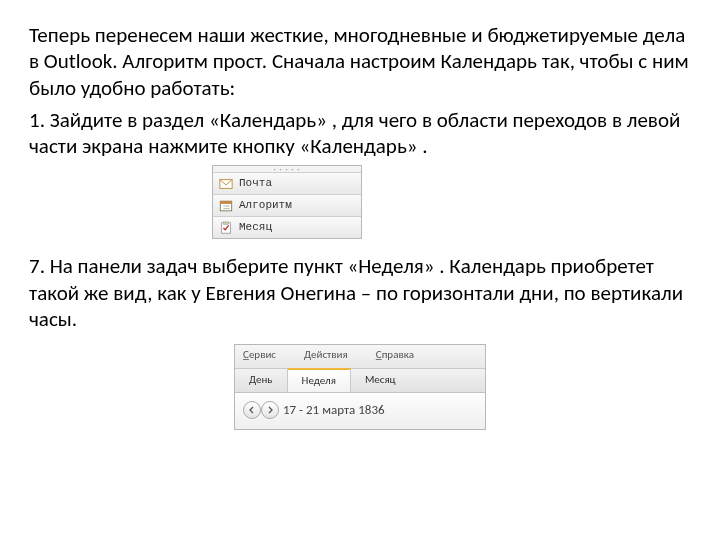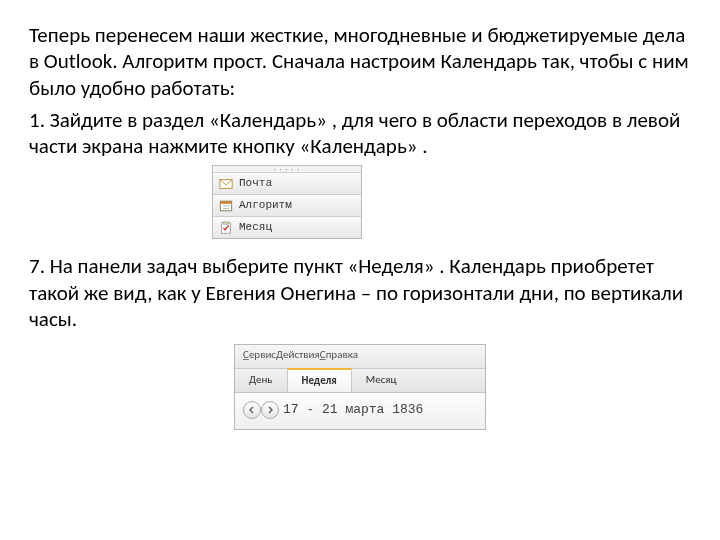--- a/index.html
+++ b/index.html
@@ -49,21 +49,21 @@
   .toolbar-panel {
     width: 252px;
     margin: 12px auto 0 auto;
     background: #ededed;
     border: 1px solid #b8b8b8;
     font-size: 11px;
     color: #333;
   }
   .menu-row {
     display: flex;
-    gap: 0;
+    gap: 28px;
     padding: 3px 8px 6px 8px;
     font-size: 11px;
     color: #555;
     background: linear-gradient(#f6f6f6, #e8e8e8);
     border-bottom: 1px solid #c9c9c9;
   }
   .menu-row .u { text-decoration: underline; text-decoration-color: #777; }
   .tabs-row {
     display: flex;
     background: linear-gradient(#f2f2f2, #e2e2e2);
@@ -73,28 +73,27 @@
   .tab {
     padding: 4px 14px 4px 14px;
     font-size: 11px;
     color: #333;
     border-right: 1px solid #c9c9c9;
   }
   .tab.active {
     background: linear-gradient(#ffffff, #f2f2f2);
     border-top: 2px solid #f0b63a;
     margin-top: -1px;
-    font-weight: 700;
+    font-weight: 400;
   }
   .date-row {
     display: flex;
     align-items: center;
     padding: 8px 8px 10px 8px;
     background: linear-gradient(#fdfdfd, #efefef);
-    font-family: Liberation Mono, monospace;
   }
   .nav-btn {
     width: 18px; height: 18px;
     border: 1px solid #aaa;
     border-radius: 50%;
     background: linear-gradient(#fff,#e4e4e4);
     display: flex; align-items: center; justify-content: center;
     font-size: 10px; color: #555;
   }
   .date-text { font-size: 13px; color: #444; margin-left: 4px; }

